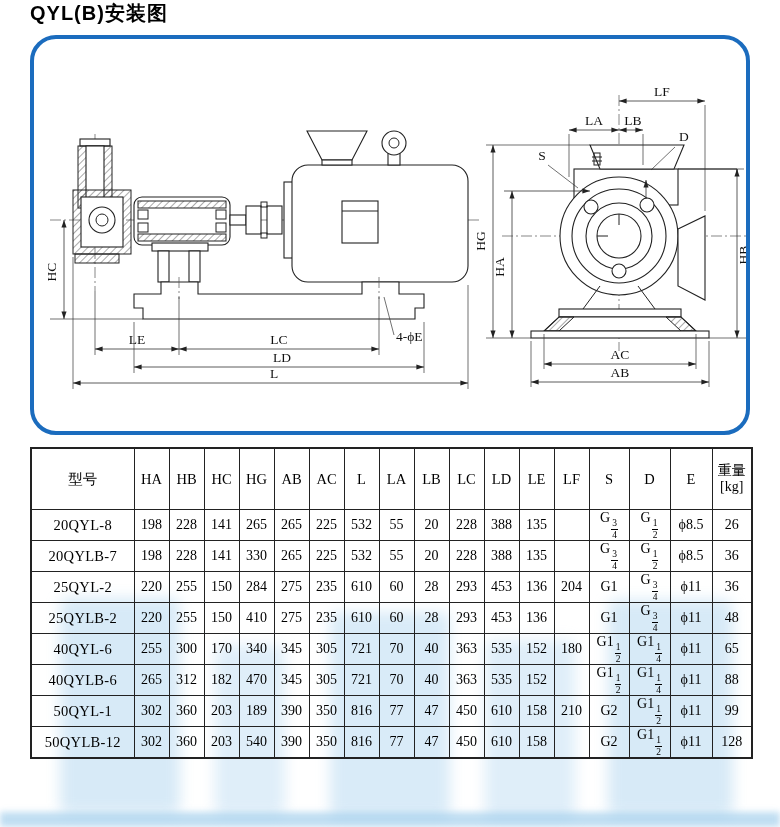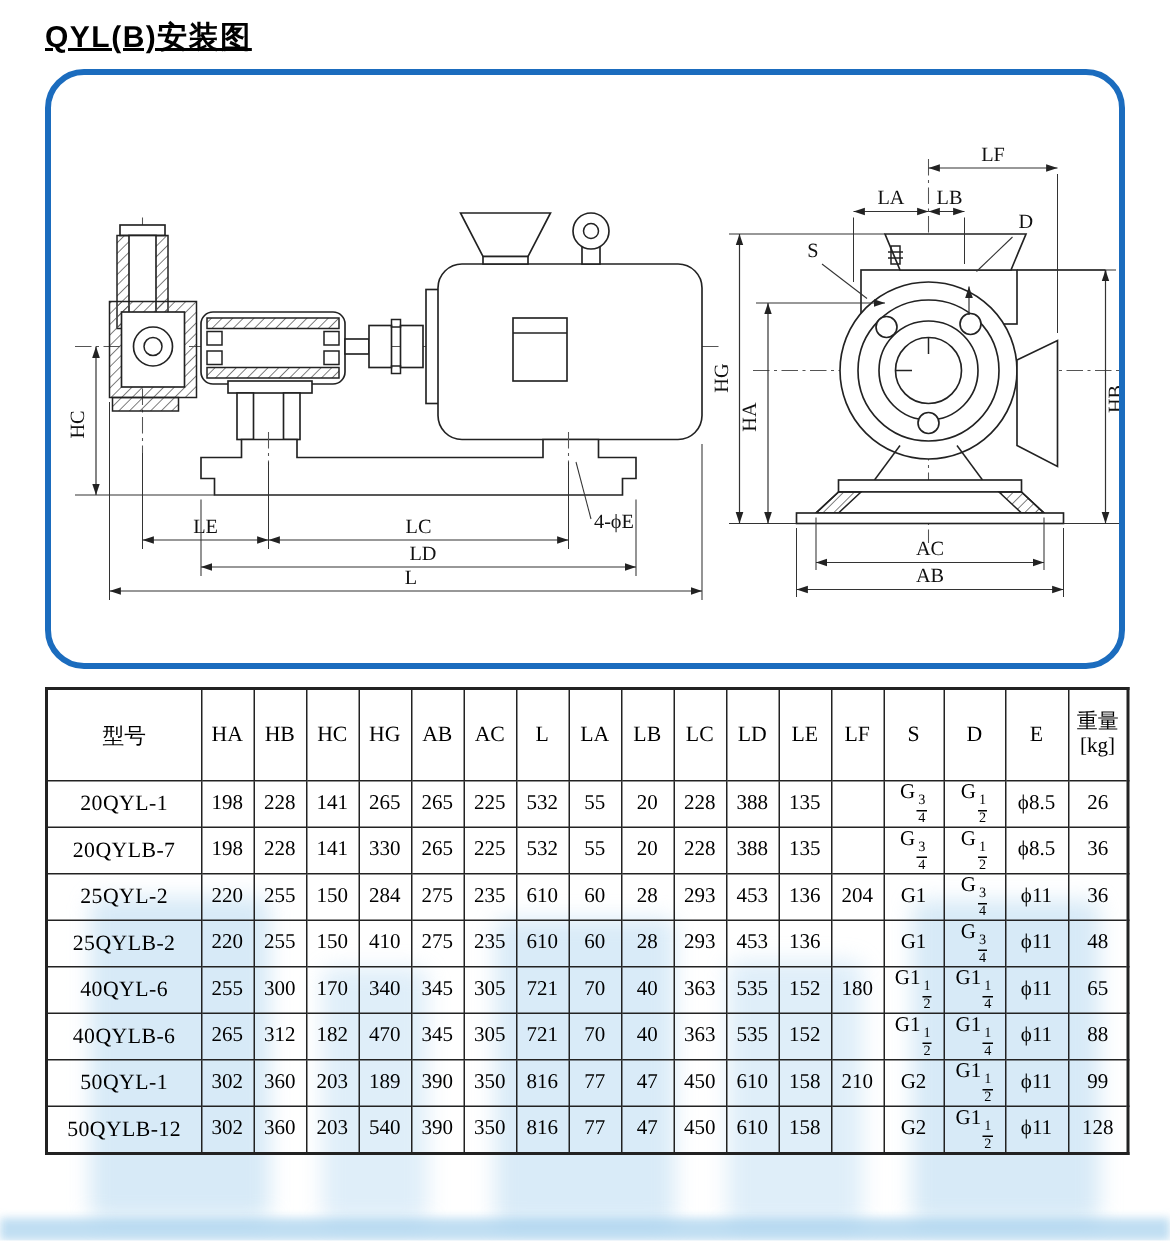--- a/index.html
+++ b/index.html
@@ -2,21 +2,21 @@
 <html><head>
 <meta charset="utf-8">
 <style>
   html,body{margin:0;padding:0;}
   body{width:780px;height:827px;background:#ffffff;position:relative;overflow:hidden;
        font-family:"Liberation Serif", serif;}
   .wm{position:absolute;border-radius:8px;filter:blur(7px);}
   .content{position:relative;z-index:1;}
   .title{font-family:"Liberation Sans", sans-serif;font-weight:bold;font-size:20px;color:#000;
          margin:0 0 0 30px;letter-spacing:1px;}
-  #title-diagram{padding-top:11px;text-decoration:underline;}
+  #title-diagram{padding-top:0;}
   #title-table{margin-top:36px;}
   .diagram-box{width:712px;height:392px;margin:8px 0 0 30px;border:4px solid #1b6cbe;border-radius:26px;
                background:#fff;box-sizing:content-box;}
   svg{display:block;}
   .ol{fill:#fff;stroke:#222;stroke-width:1.1;}
   .th{fill:url(#hatch);stroke:#222;stroke-width:1;}
   .tn{fill:none;stroke:#222;stroke-width:1;}
   .cl{fill:none;stroke:#555;stroke-width:0.7;stroke-dasharray:11 3 2 3;}
   .dim{fill:none;stroke:#333;stroke-width:0.8;}
   .ext{fill:none;stroke:#333;stroke-width:0.7;}
@@ -246,21 +246,21 @@
           <th>D</th>
           <th>E</th>
           <th class="wh">
             <div>重量</div>
             <div>[kg]</div>
           </th>
         </tr>
       </thead>
     <tbody id="table-body">
         <tr>
-          <td class="model">20QYL-1</td>
+          <td class="model">20QYL-8</td>
           <td>198</td>
           <td>228</td>
           <td>141</td>
           <td>265</td>
           <td>265</td>
           <td>225</td>
           <td>532</td>
           <td>55</td>
           <td>20</td>
           <td>228</td>

